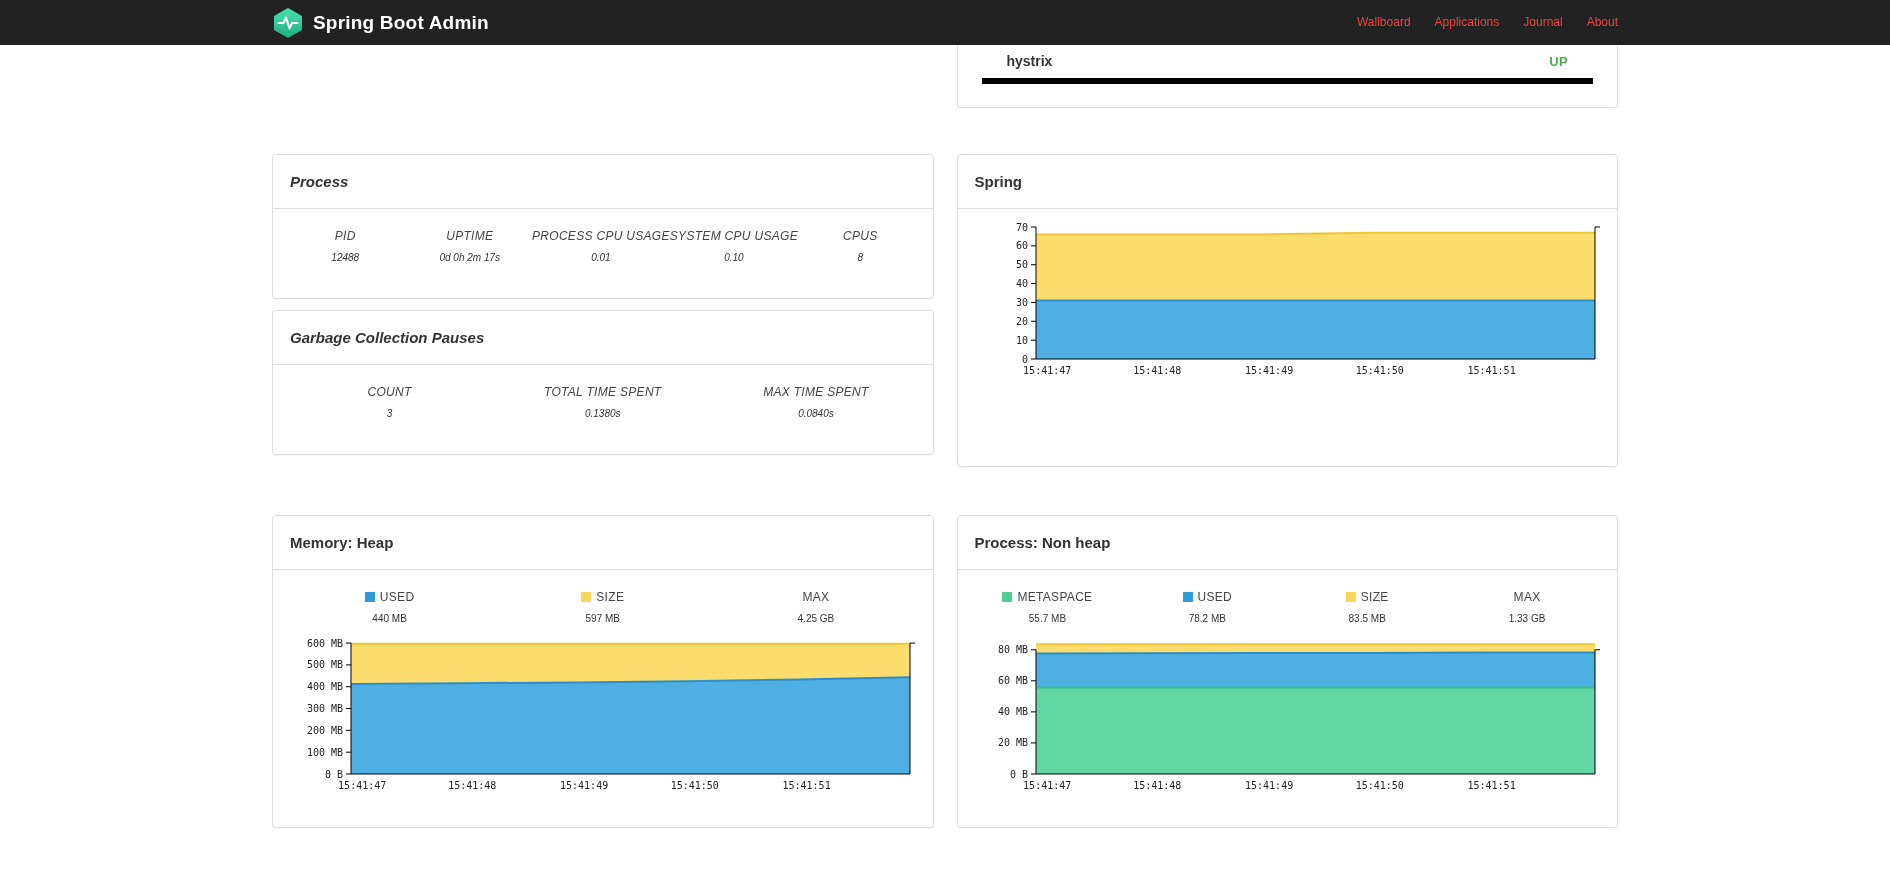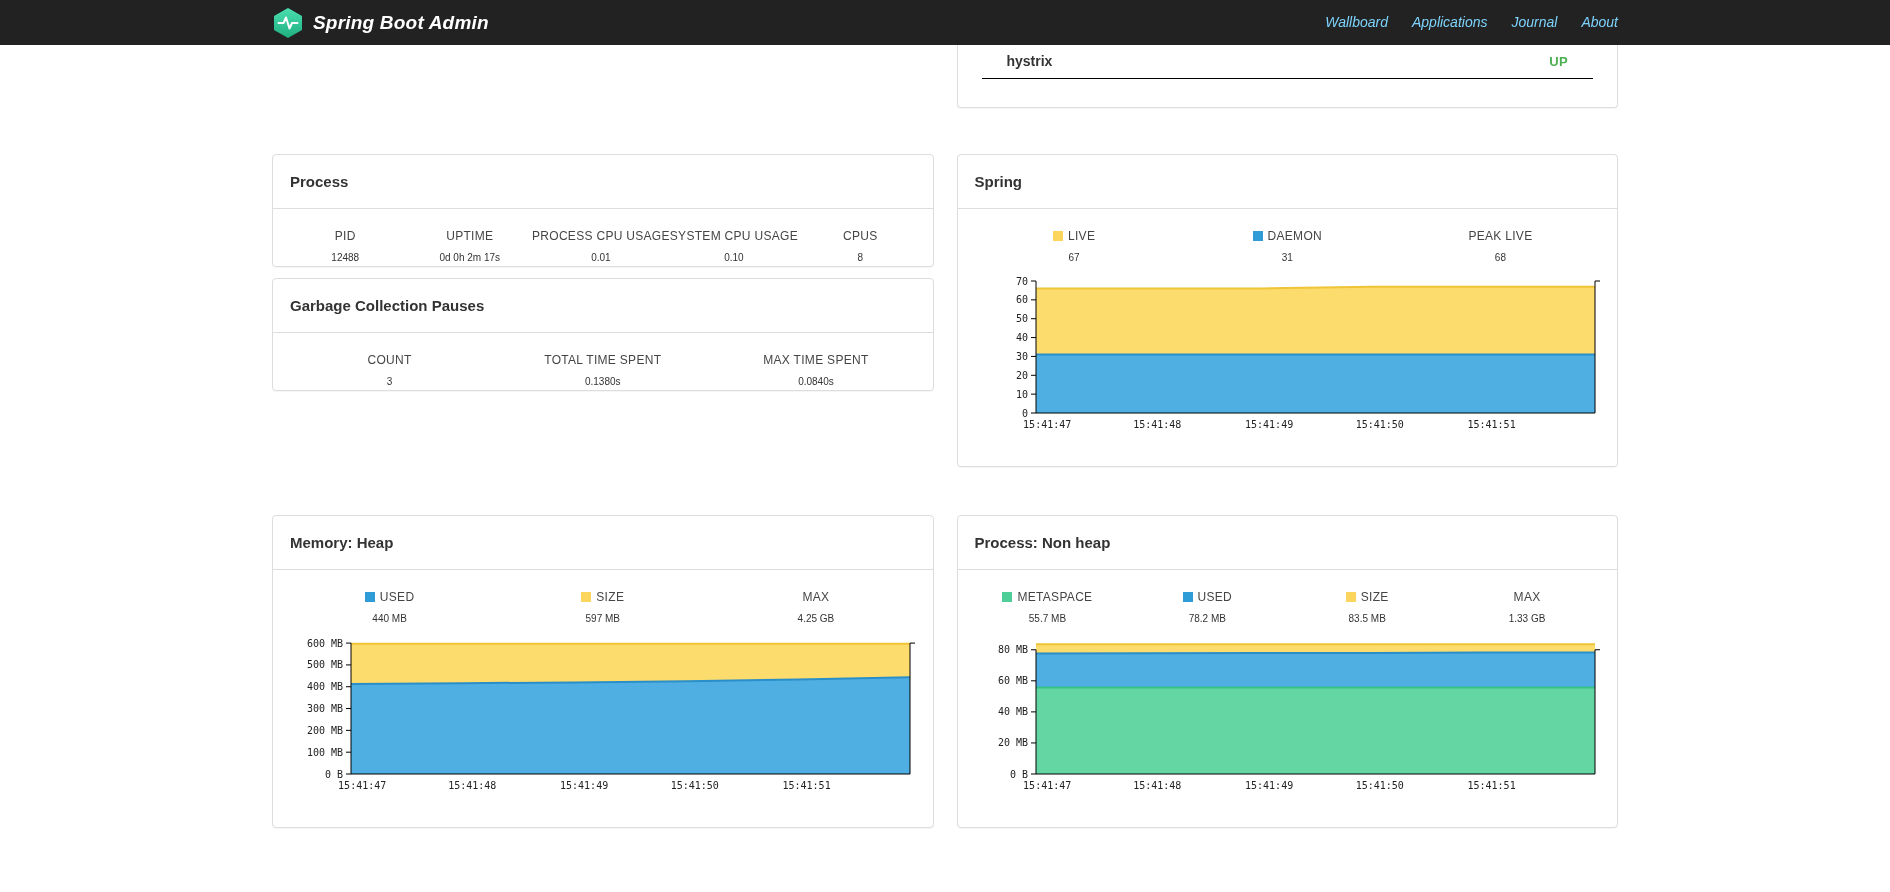--- a/index.html
+++ b/index.html
@@ -8,58 +8,58 @@
     font-family: "Liberation Sans", sans-serif;
     color:#333;
     min-width:1890px;
     min-height:892px;
   }
 
   
   .navbar { height:45px; background:#222; }
   .nav-inner {
     width:1346px; margin:0 auto; height:100%;
-    display:flex; align-items:center; justify-content:space-between;font-style:italic;
+    display:flex; align-items:center; justify-content:space-between;
   }
   .brand { display:flex; align-items:center; text-decoration:none; cursor:pointer; }
   .brand-logo { width:32px; height:32px; display:inline-block; margin-right:9px; }
   .brand-text { color:#fff; font-size:19px; font-weight:700; letter-spacing:.2px; }
   .nav-links { display:flex; align-items:center; }
   .nav-links a {
-    color:#7dd3fc; font-size:14px; text-decoration:none;
+    color:#ef4444; font-size:12px; text-decoration:none;
     padding:0 12px; line-height:45px; cursor:pointer;
   }
   .nav-links a:last-child { padding-right:0; }
 
   
   .container { width:1346px; margin:0 auto 64px; }
   .row { display:flex; gap:23px; }
   .col { flex:1; min-width:0; }
   .row-mid { margin-top:46px; }
   .row-bottom { margin-top:48px; }
 
   
   .panel {
     background:#fff; border:1px solid #ddd; border-radius:4px;
     box-shadow:0 1px 1px rgba(0,0,0,.04);
   }
   .panel-cut { border-top:none; border-radius:0 0 4px 4px; height:63px; overflow:hidden; }
-  .panel-sm { height:113px; }
+  .panel-sm { height:145px;font-style:italic; }
   .panel-sm + .panel-sm { margin-top:11px; }
   .panel-lg { height:313px; }
   .panel-title {
     margin:0; padding:17px 17px 16px; font-size:15px; font-weight:700; color:#333;
     border-bottom:1px solid #ddd; line-height:20px;
   }
 
   
   .app-row {
     margin:0 24px; padding:8px 25px 9px;
     display:flex; justify-content:space-between; align-items:center;
-    border-bottom:1px solid #000000; cursor:pointer;gap:48px;
+    border-bottom:6px solid #000000; cursor:pointer;gap:48px;
   }
   .app-name { font-size:14px; font-weight:700; color:#333; }
   .app-status { font-size:13px; font-weight:700; color:#4CAF50; letter-spacing:.3px; }
 
   
   .stats { display:flex; padding:20px 10px 0; }
   .stat { flex:1; text-align:center; }
   .stat-label {
     font-size:12px; color:#454545; text-transform:uppercase; letter-spacing:.3px;
     white-space:nowrap;
@@ -162,34 +162,20 @@
             <div class="stat-value">0.0840s</div>
           </div>
         </div>
       </section>
 
     </div>
 
     <div class="col">
       <section class="panel panel-lg">
         <h2 class="panel-title">Spring</h2>
-        <div class="stats">
-          <div class="stat">
-            <div class="stat-label"><span class="swatch" style="background: rgb(251, 213, 92);"></span><span>LIVE</span></div>
-            <div class="stat-value">67</div>
-          </div>
-          <div class="stat">
-            <div class="stat-label"><span class="swatch" style="background: rgb(47, 156, 216);"></span><span>DAEMON</span></div>
-            <div class="stat-value">31</div>
-          </div>
-          <div class="stat">
-            <div class="stat-label">PEAK LIVE</div>
-            <div class="stat-value">68</div>
-          </div>
-        </div>
         <div class="chart">
             <svg width="627" height="160" viewBox="0 0 627 160">
               <path d="M 62 138 L 62.0 13.5 L 173.8 13.5 L 285.6 13.5 L 397.4 11.7 L 509.2 11.7 L 621.0 11.7 L 621 138 Z" fill="#FCDC6D"></path>
               <polyline points="62.0,13.5 173.8,13.5 285.6,13.5 397.4,11.7 509.2,11.7 621.0,11.7" fill="none" stroke="#F0C437" stroke-width="2"></polyline>
               <path d="M 62 138 L 62.0 79.5 L 173.8 79.5 L 285.6 79.5 L 397.4 79.5 L 509.2 79.5 L 621.0 79.5 L 621 138 Z" fill="#4FAFE3"></path>
               <polyline points="62.0,79.5 173.8,79.5 285.6,79.5 397.4,79.5 509.2,79.5 621.0,79.5" fill="none" stroke="#2A8FC9" stroke-width="2"></polyline>
               <line x1="62" y1="6" x2="62" y2="138" stroke="#000" stroke-width="1"></line>
               <line x1="621" y1="6" x2="621" y2="138" stroke="#000" stroke-width="1"></line>
               <line x1="62" y1="138" x2="621" y2="138" stroke="#000" stroke-width="1"></line>
               <line x1="621" y1="6" x2="626" y2="6" stroke="#000" stroke-width="1"></line>

